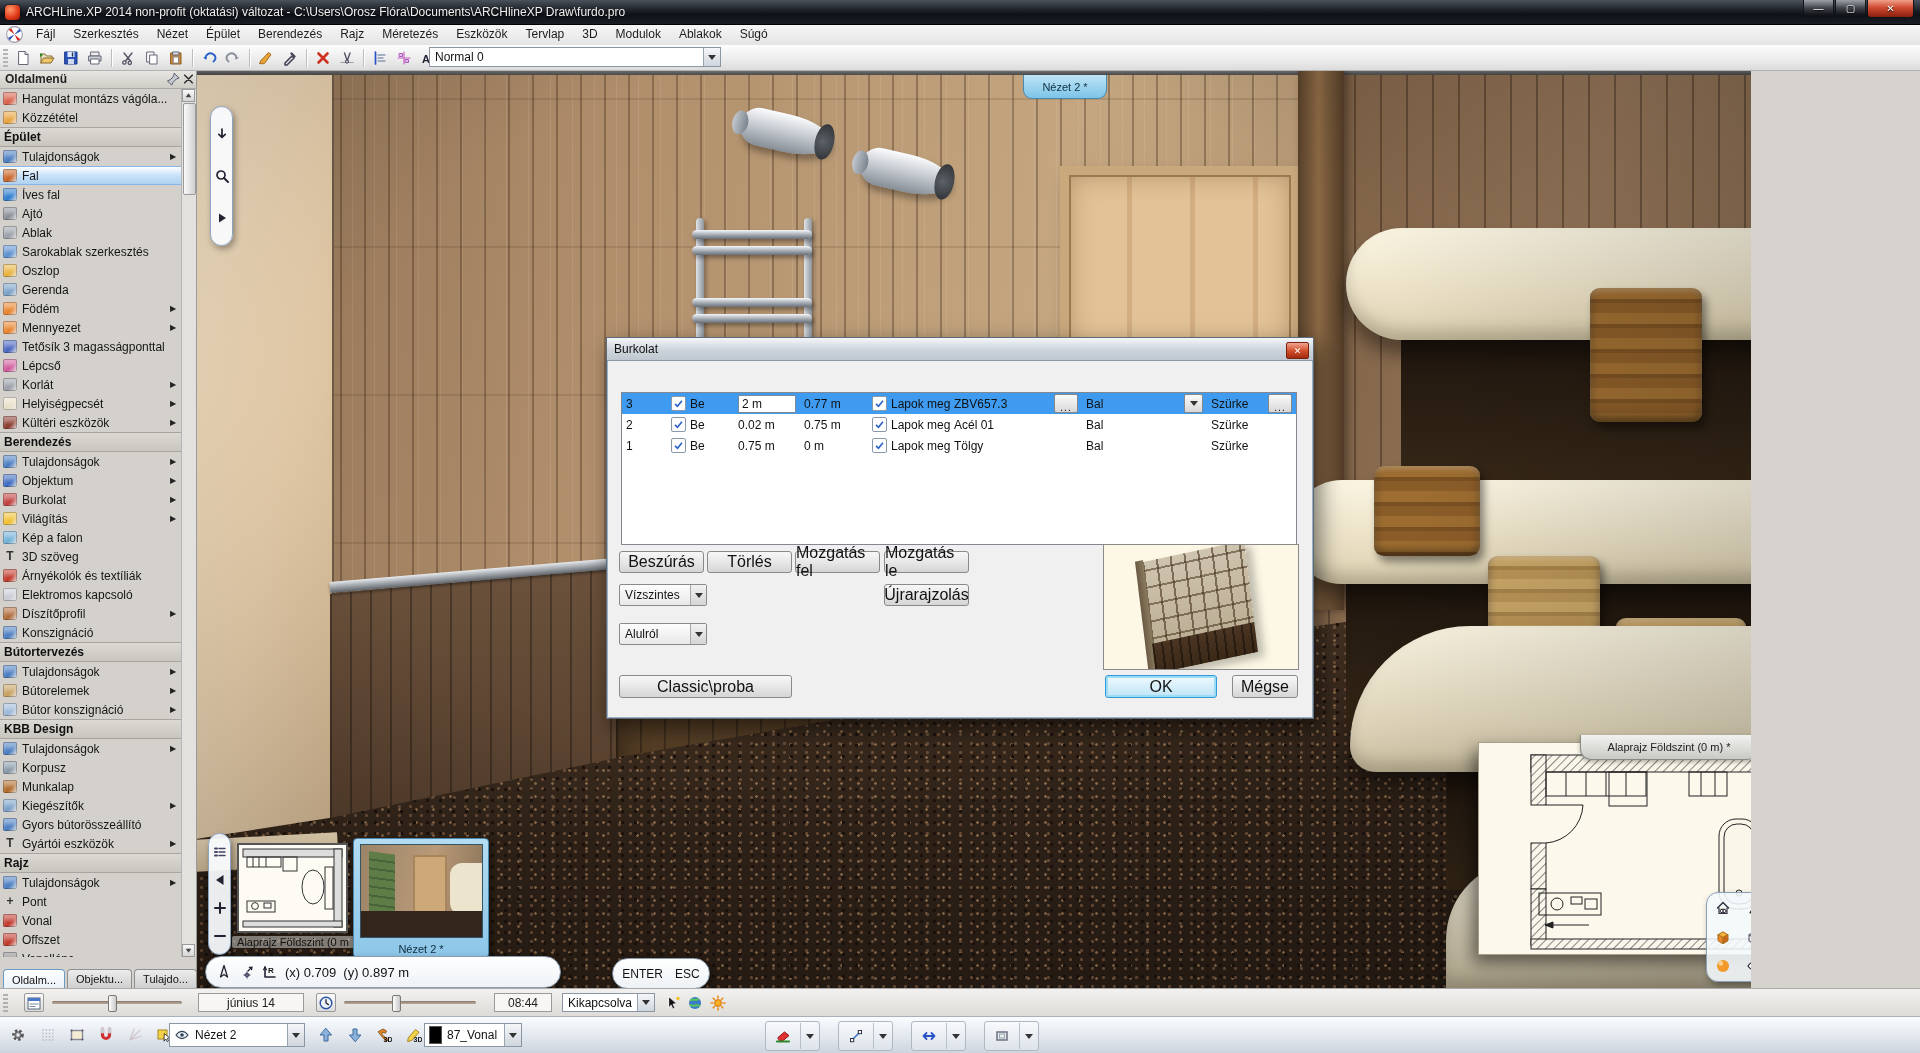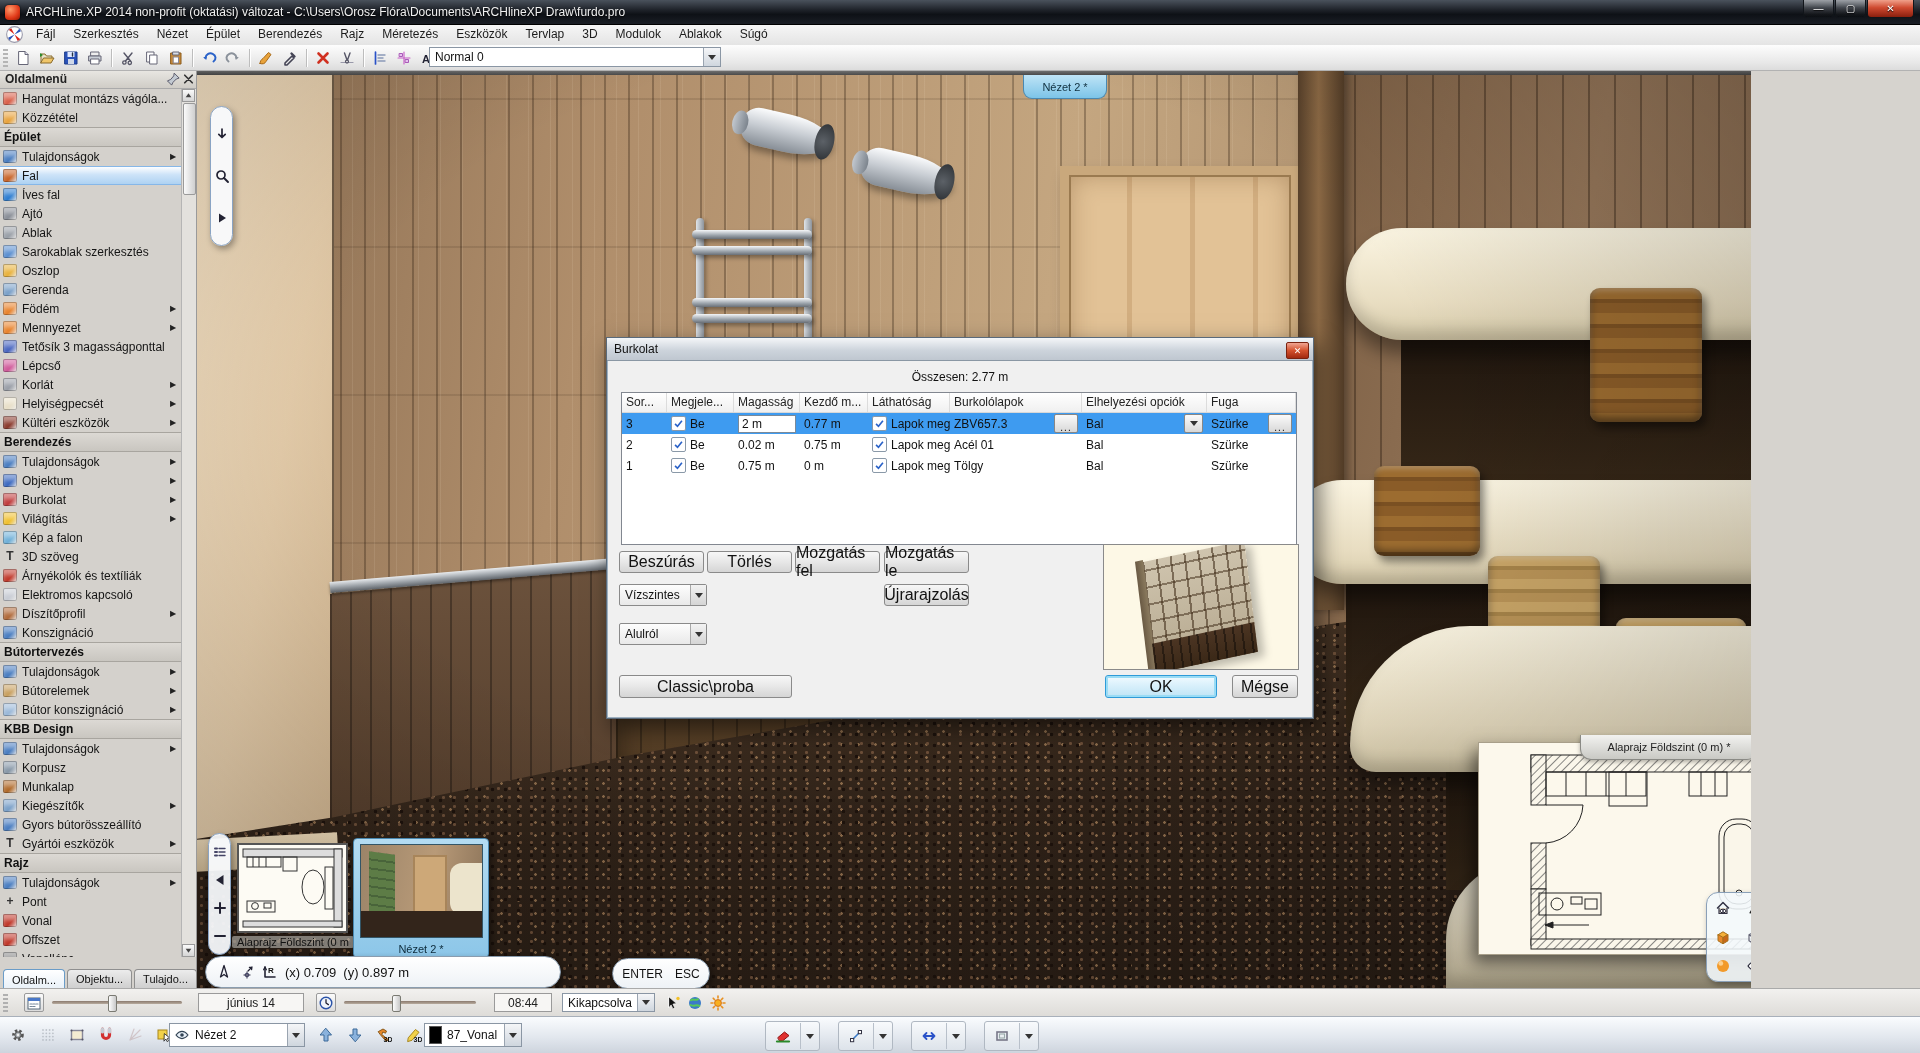--- a/index.html
+++ b/index.html
@@ -833,32 +833,21 @@
         </span>
       </div>
     <div id="resize-corner" class="scene">◢</div>
   </div>
 
   <div id="dialog" class="abs">
     <div id="dlg-title">
         <span>Burkolat</span>
       </div>
     <div id="dlg-close">✕</div>
-    <div id="dlg-total">Összesen: 2.77 m</div>
     <div id="dlg-table">
-      <div id="dlg-thead">
-          <span class="c" style="width: 45px;">Sor...</span>
-          <span class="c" style="width: 67px;">Megjele...</span>
-          <span class="c" style="width: 66px;">Magasság</span>
-          <span class="c" style="width: 68px;">Kezdő m...</span>
-          <span class="c" style="width: 82px;">Láthatóság</span>
-          <span class="c" style="width: 132px;">Burkolólapok</span>
-          <span class="c" style="width: 125px;">Elhelyezési opciók</span>
-          <span class="c" style="width: 89px;">Fuga</span>
-        </div>
       <div id="dlg-tbody">
           <div class="trow sel">
             <span class="c" style="width: 45px;">3</span>
             <span class="c" style="width: 67px;">
               <span class="cb">
                 <svg width="11" height="11" viewBox="0 0 16 16">
                   <path d="M3 8.5l3.5 3.5L13 4" stroke="#2a62c8" stroke-width="2.4" fill="none"></path>
                 </svg>
               </span>
               <span>Be</span>

